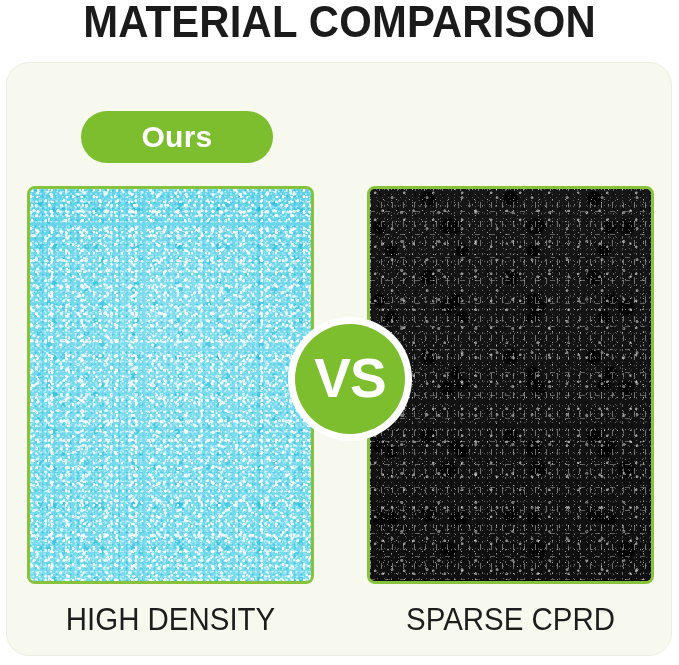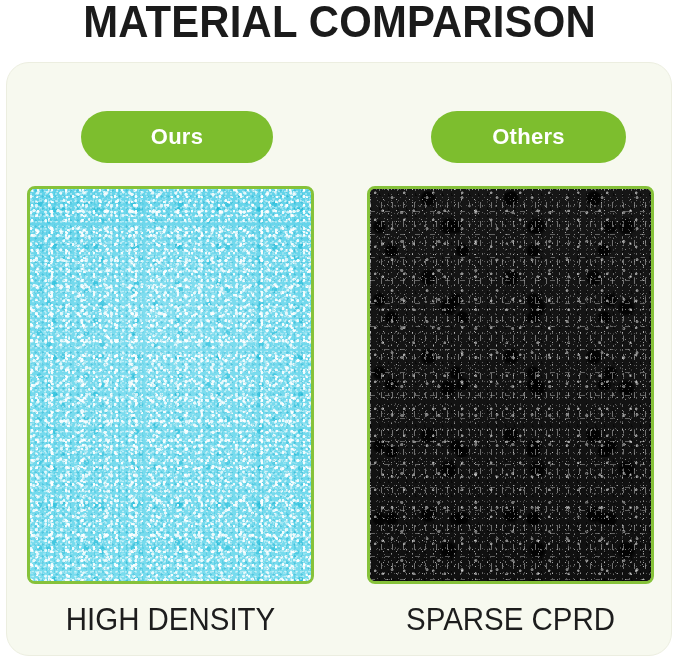--- a/index.html
+++ b/index.html
@@ -54,21 +54,21 @@
   }
 
   
   .pill {
     position: absolute;
     box-sizing: border-box;
     height: 52px;
     border-radius: 26px;
     background: #7dbe2e;
     color: #ffffff;
-    font-size: 22px;
+    font-size: 30px;
     font-weight: bold;
     line-height: 52px;
     text-align: center;
     letter-spacing: 0.3px;
     white-space: nowrap;
   }
   .pill-ours   { left: 74px;  top: 48px; width: 192px; }
   .pill-others { left: 424px; top: 48px; width: 195px; }
 
   
@@ -229,29 +229,33 @@
 <body>
 
 <div id="root">
 
   <div class="page-title">MATERIAL COMPARISON</div>
 
   <div class="panel">
 
     <div class="pill pill-ours">Ours</div>
 
-    <div class="pill pill-others">Others</div>
 
     <div class="swatch swatch-left">
       <div class="tex tex-blue"></div>
     </div>
 
     <div class="swatch swatch-right">
       <div class="tex tex-dark"></div>
     </div>
 
+    <div class="vs-badge">
+      <div class="vs-inner">
+        <span class="vs-text">VS</span>
+      </div>
+    </div>
 
     <div class="caption caption-left">HIGH DENSITY</div>
 
     <div class="caption caption-right">SPARSE CPRD</div>
 
   </div>
 </div>
 
 </body></html>

